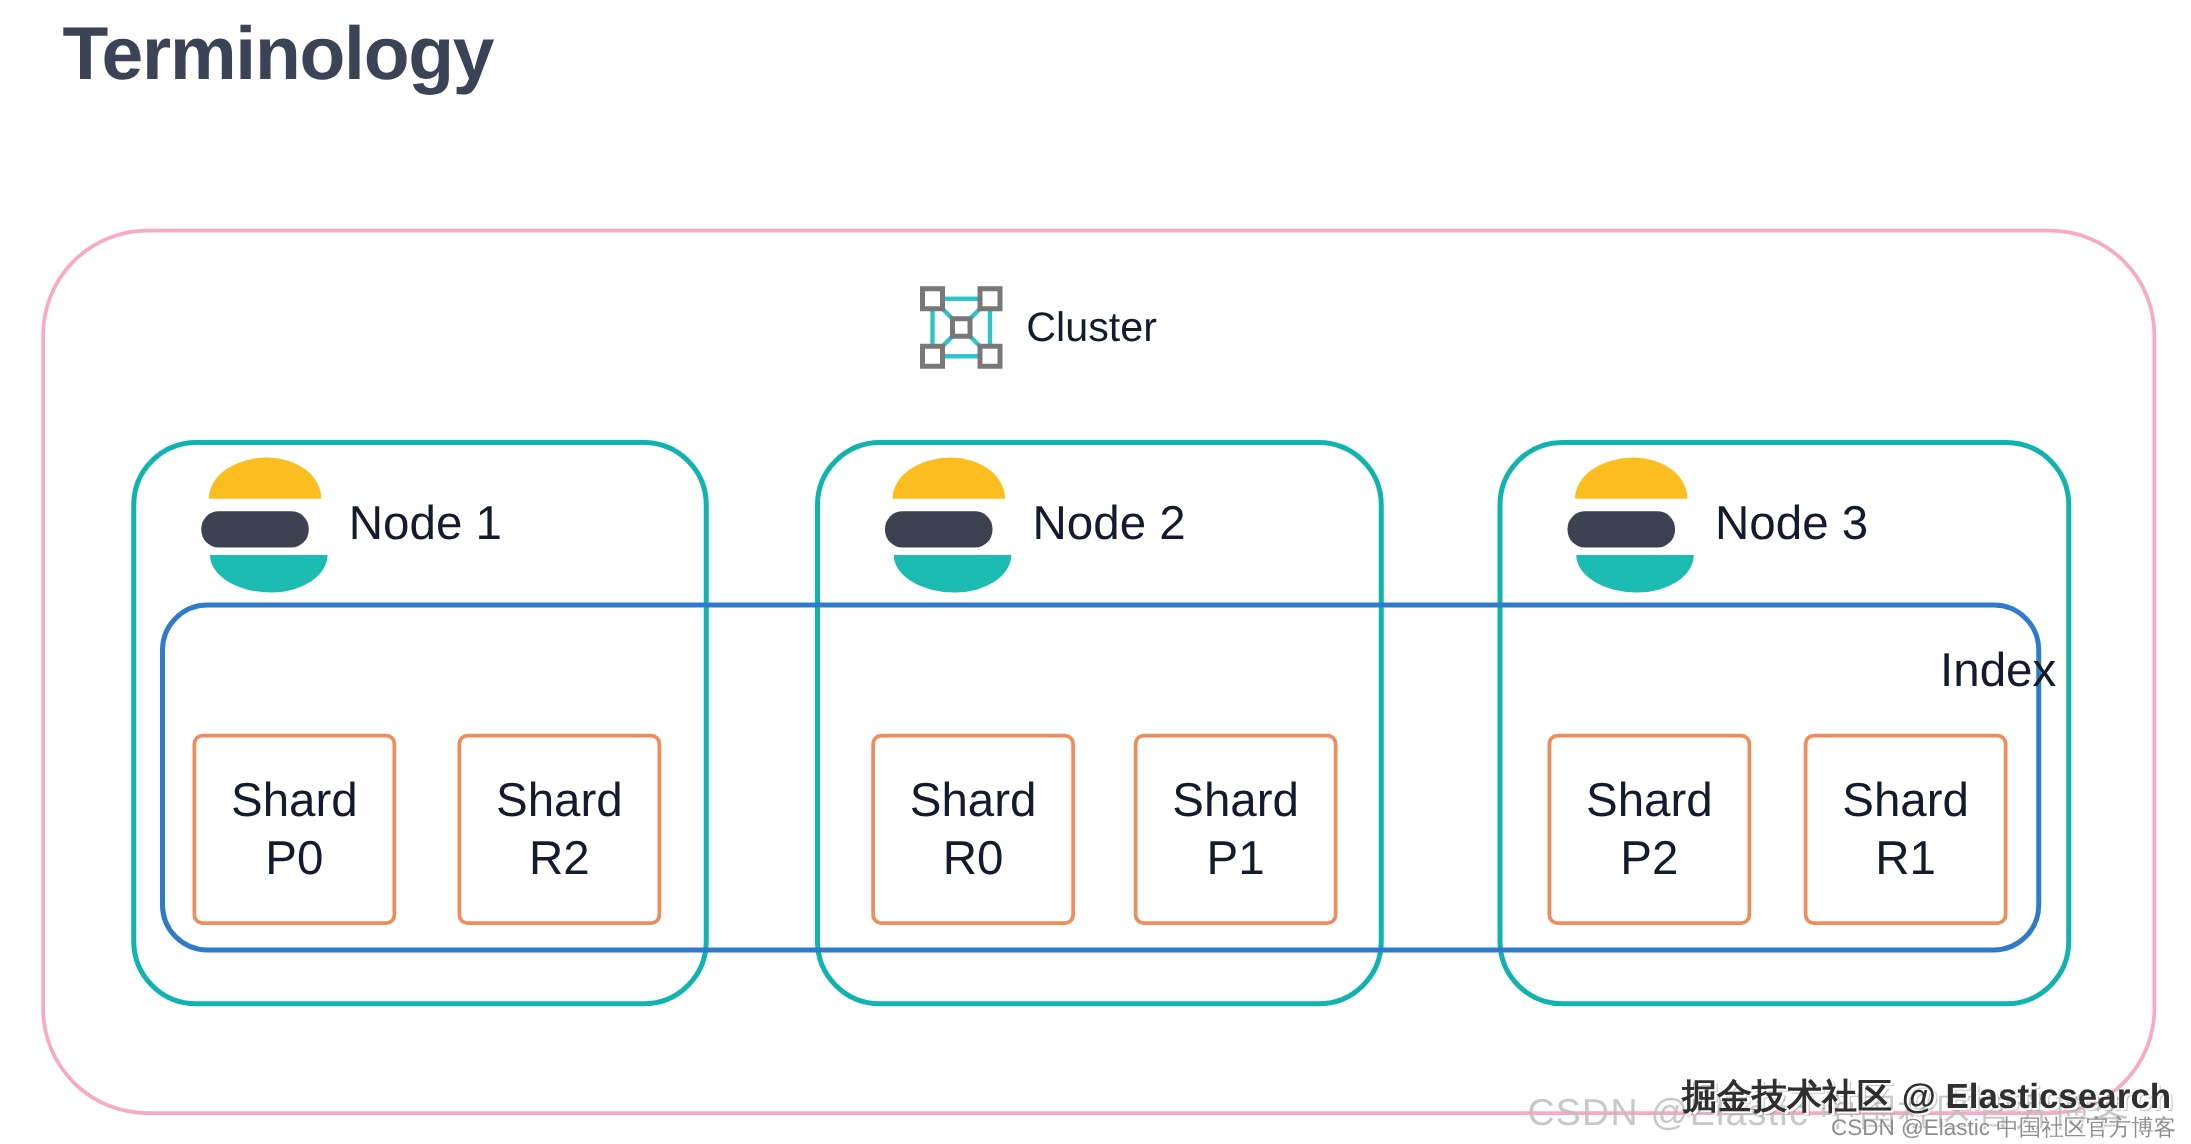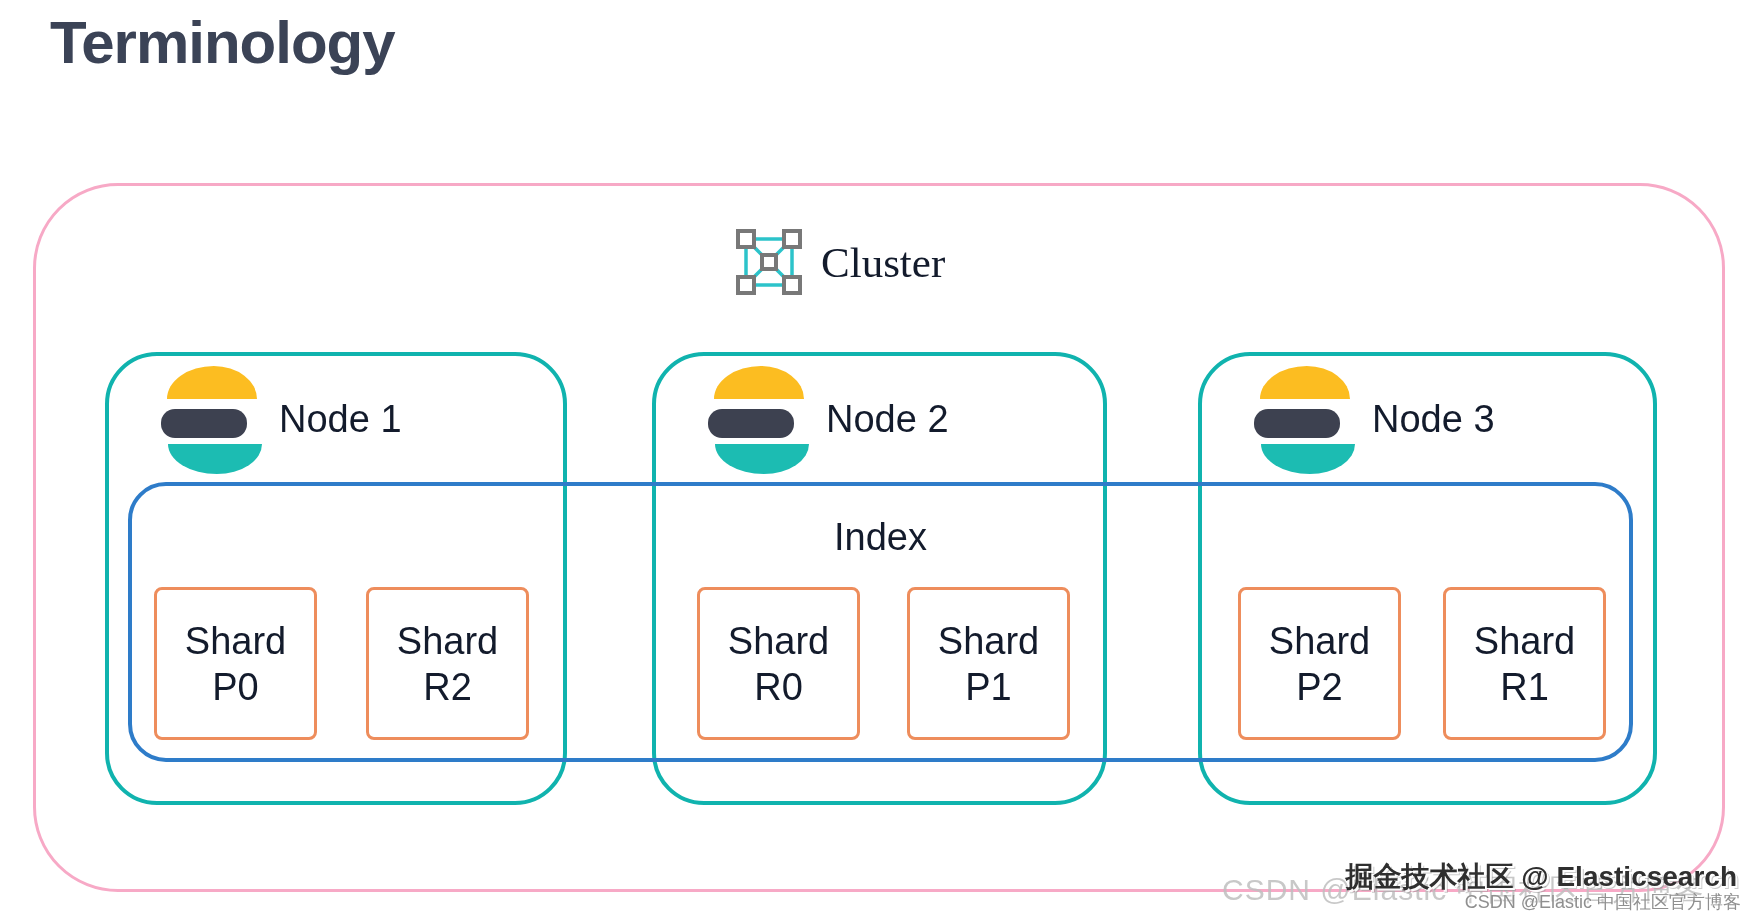--- a/index.html
+++ b/index.html
@@ -13,21 +13,21 @@
 
   
   .cluster-box{
     position:absolute;left:33px;top:183px;width:1692px;height:709px;
     border:3px solid #f7a9c6;border-radius:85px;box-sizing:border-box;
   }
   .cluster-header{
     position:absolute;left:735px;top:228px;height:68px;
     display:flex;align-items:center;gap:18px;z-index:3;
   }
-  .cluster-header .label{font-size:43px;color:#131b2c;font-family:Liberation Serif, serif;}
+  .cluster-header .label{font-size:33px;color:#131b2c;}
 
   
   .node-box{
     position:absolute;top:352px;height:453px;
     border:4px solid #10b3ae;border-radius:52px;box-sizing:border-box;
   }
   .node-box.n1{left:105px;width:462px;}
   .node-box.n2{left:652px;width:455px;}
   .node-box.n3{left:1198px;width:459px;padding-left:16px;}
 
@@ -51,21 +51,21 @@
     position:absolute;left:7px;top:78px;width:94px;height:30px;background:#1cbcb2;
     border-radius:0 0 48% 52% / 0 0 100% 100%;
   }
 
   
   .index-box{
     position:absolute;left:128px;top:482px;width:1505px;height:280px;
     border:4px solid #2e7cc9;border-radius:38px;box-sizing:border-box;z-index:2;
   }
   .index-label{
-    position:absolute;left:128px;top:516px;width:1505px;text-align:center;
+    position:absolute;left:140px;top:516px;width:1505px;text-align:right;
     font-size:38px;color:#131b2c;z-index:2;
   }
 
   
   .shard-box{
     position:absolute;top:231px;width:163px;height:153px;
     border:3px solid #ee8d5c;border-radius:8px;box-sizing:border-box;
     display:flex;flex-direction:column;align-items:center;justify-content:center;
     z-index:3;background:transparent;
   }

